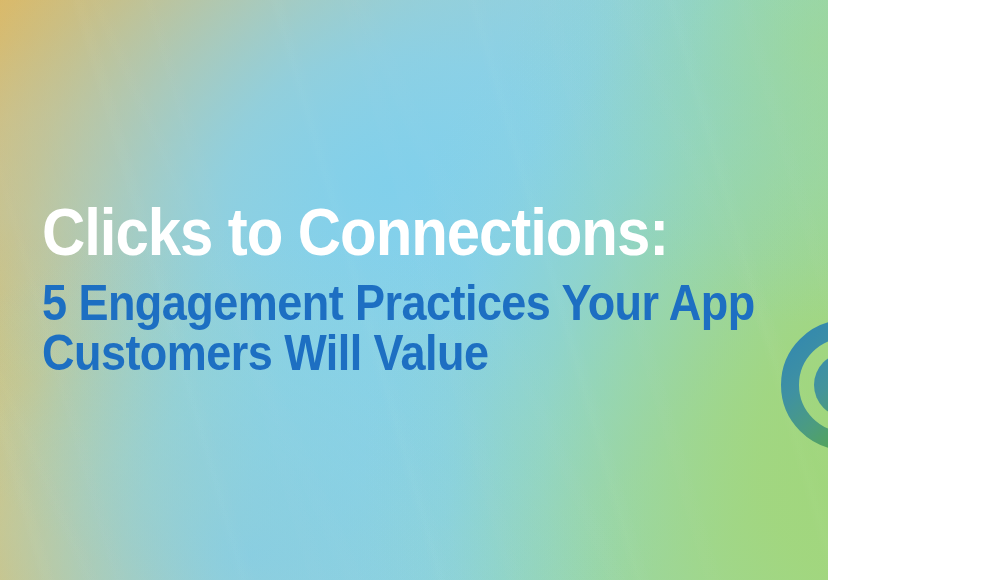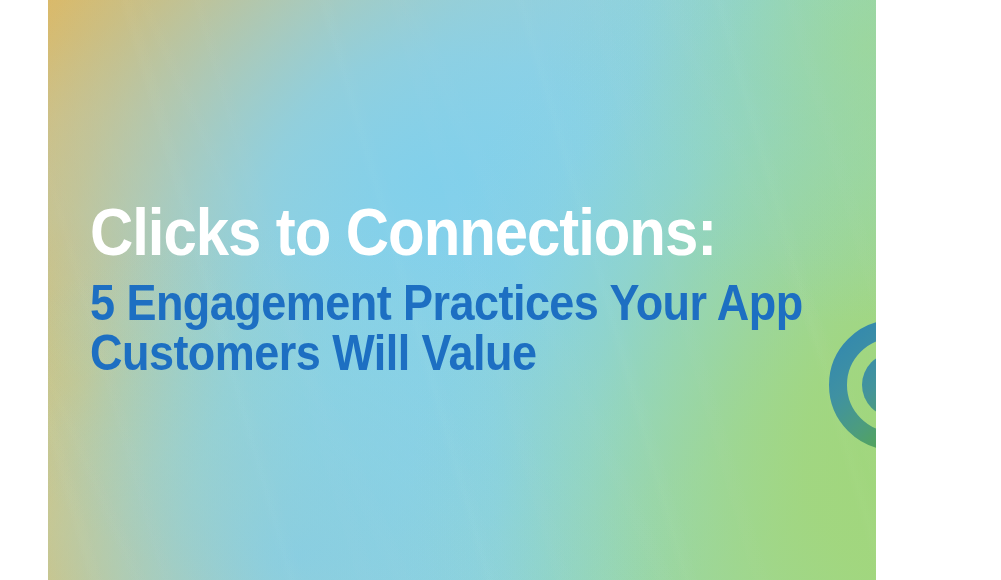--- a/index.html
+++ b/index.html
@@ -11,21 +11,20 @@
   body {
     font-family: "Liberation Sans", sans-serif;
   }
 
   .banner {
     position: relative;
     width: 828px;
     height: 580px;
     overflow: hidden;
     background-color: #8ed0e4;
-    margin-left: 48px;
   }
 
   
   .bg-layer {
     position: absolute;
     inset: 0;
   }
 
   .bg-base {
     background:

